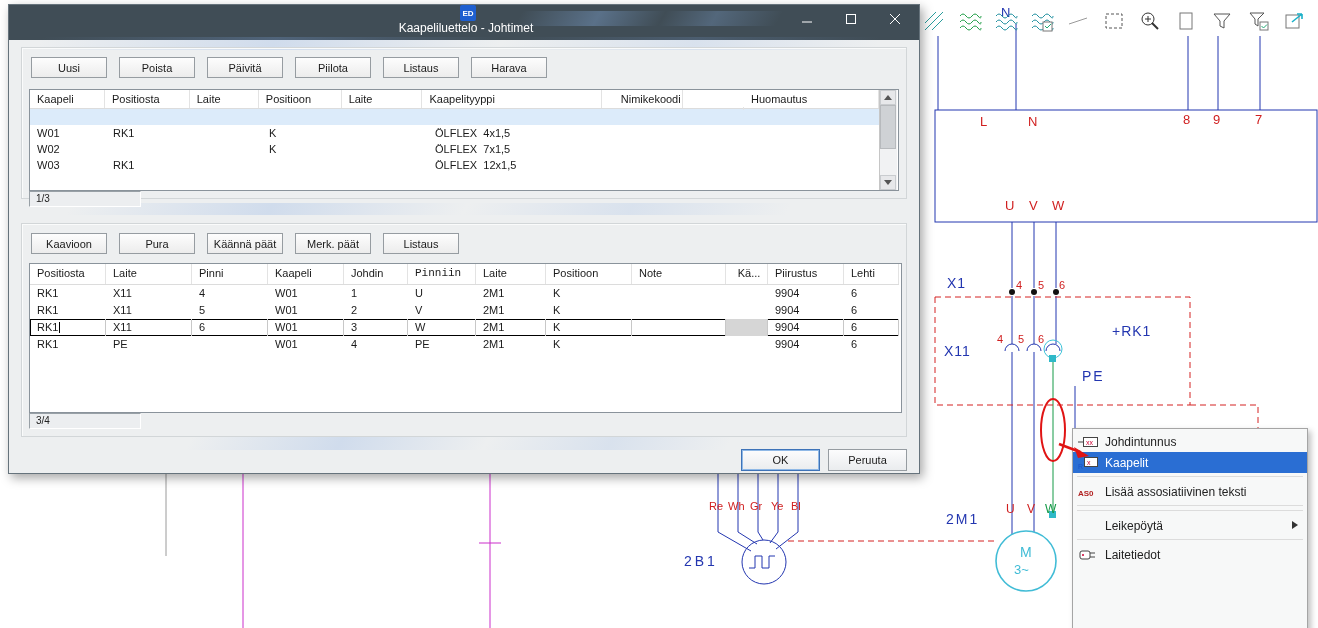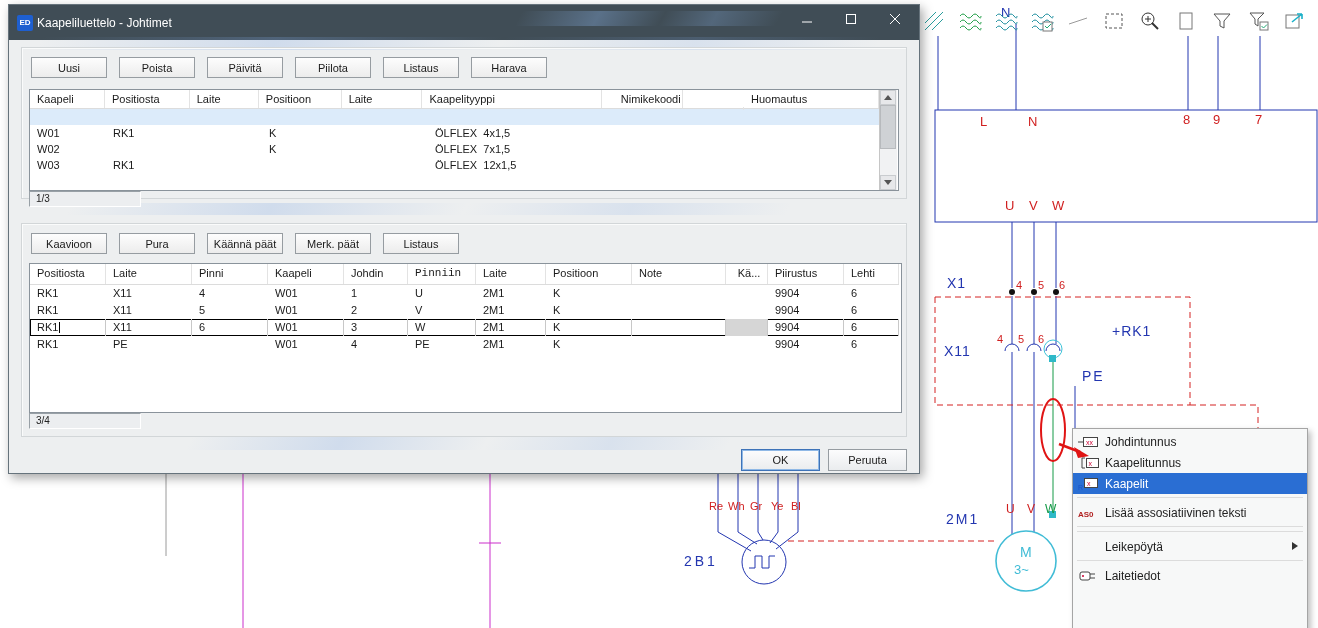--- a/index.html
+++ b/index.html
@@ -26,21 +26,21 @@
 
   
   #cad-toolbar{position:absolute;left:920px;top:7px;display:flex;gap:8px;z-index:10;}
   .tbtn{width:26px;height:26px;display:flex;align-items:center;justify-content:center;border:1px solid transparent;}
   .tbtn svg{display:block;}
 
   
   #dialog{position:absolute;left:8px;top:4px;width:910px;height:468px;background:var(--dlg-bg);
     border:1px solid #66737c;box-shadow:3px 4px 10px rgba(0,0,0,.35);z-index:30;}
   .titlebar{position:absolute;left:0;top:0;width:100%;height:35px;background:var(--titlebar);
-    display:flex;align-items:center;overflow:hidden;}
+    display:flex;align-items:center;overflow:hidden;flex-direction:column;}
   .app-icon{width:16px;height:16px;margin-left:8px;background:#1e5fd0;color:#fff;font-size:8px;font-weight:bold;
     display:flex;align-items:center;justify-content:center;border-radius:2px;flex:0 0 auto;}
   .title{color:#fff;font-size:12px;margin-left:4px;white-space:nowrap;}
   .winbtns{position:absolute;right:2px;top:0;height:28px;display:flex;}
   .winbtn{width:44px;height:28px;display:flex;align-items:center;justify-content:center;}
   .winbtn svg{display:block;}
   .tstreak{position:absolute;right:140px;top:6px;width:260px;height:15px;pointer-events:none;
     background:linear-gradient(95deg,transparent 0%,rgba(150,195,255,.30) 30%,transparent 55%,rgba(150,195,255,.22) 75%,transparent 100%);
     transform:skewX(-25deg);}
   .streak{position:absolute;pointer-events:none;transform:skewX(-22deg);
@@ -473,30 +473,20 @@
       <div class="mitem">
         <span class="micon">
           <svg width="22" height="14" viewBox="0 0 22 14">
             <line x1="0" y1="7" x2="5" y2="7" stroke="#444"></line>
             <rect x="5.5" y="2.5" width="14" height="9" stroke="#444" fill="#fff"></rect>
             <text x="8" y="10" font-size="7" fill="#c03">xx</text>
           </svg>
         </span>
         <span class="mlabel">Johdintunnus</span>
       </div>
-      <div class="mitem">
-        <span class="micon">
-          <svg width="22" height="14" viewBox="0 0 22 14" fill="none">
-            <path d="M4 2 v10 M4 2 h3 M4 12 h3" stroke="#444"></path>
-            <rect x="8.5" y="2.5" width="12" height="9" stroke="#444" fill="#fff"></rect>
-            <text x="10.5" y="10" font-size="7" fill="#c03">x</text>
-          </svg>
-        </span>
-        <span class="mlabel">Kaapelitunnus</span>
-      </div>
       <div class="mitem sel">
         <span class="micon">
           <svg width="22" height="14" viewBox="0 0 22 14">
             <text x="0" y="13" font-size="7" fill="#1a52c8">R</text>
             <rect x="6.5" y="1.5" width="13" height="9" stroke="#444" fill="#fff"></rect>
             <text x="9" y="9" font-size="7" fill="#c03">x</text>
           </svg>
         </span>
         <span class="mlabel">Kaapelit</span>
       </div>

